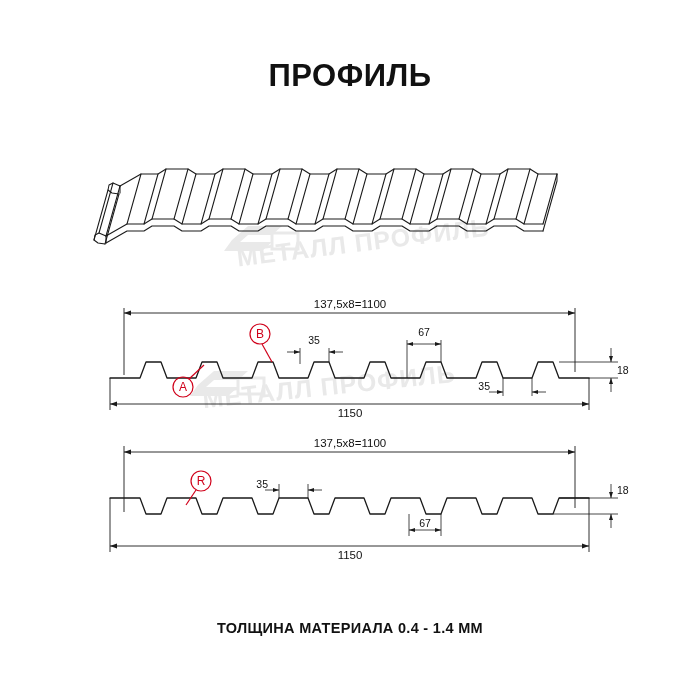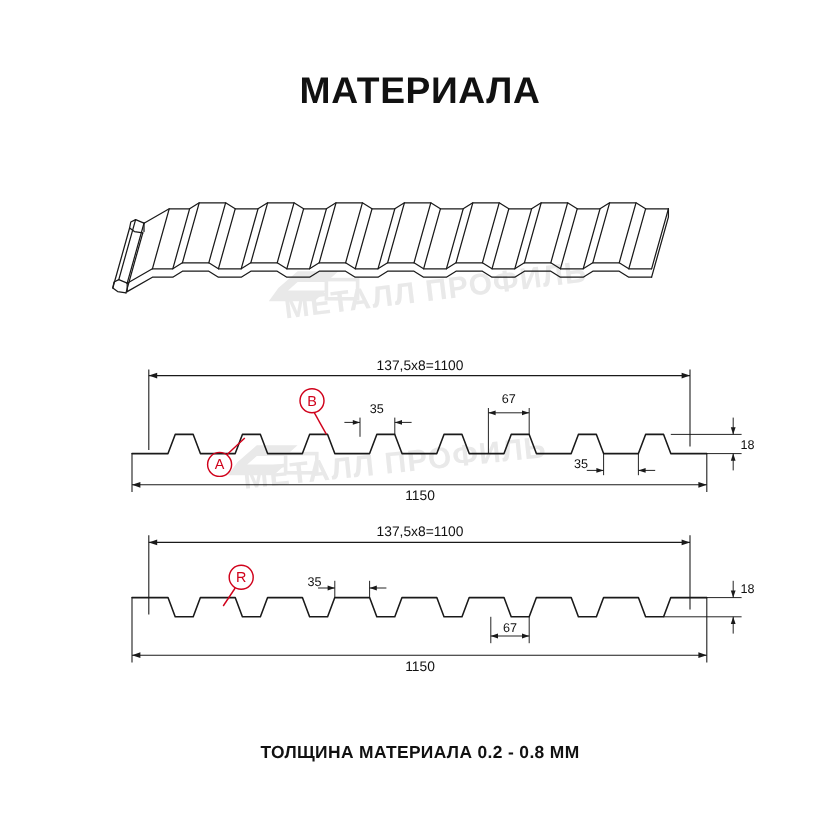--- a/index.html
+++ b/index.html
@@ -97,21 +97,21 @@
     font-size: 12px;
     fill: #d0021b;
     font-weight: normal;
   }
 </style>
 </head>
 <body>
 
 <div class="page">
 
-  <div class="title">МАТЕРИАЛА</div>
+  <div class="title">ПРОФИЛЬ</div>
 
   <div class="wm wm1">МЕТАЛЛ ПРОФИЛЬ</div>
   <div class="wm wm2">МЕТАЛЛ ПРОФИЛЬ</div>
 
   <svg class="art" viewBox="0 0 700 700" xmlns="http://www.w3.org/2000/svg">
 
     <g opacity="1">
       <path d="M232 240 l16 -14 h34 l-10 9 h-24 l-8 7 h32 l-10 9 h-38 z" fill="#e9e9e9"></path>
       <rect x="272" y="233" width="26" height="16" fill="none" stroke="#e9e9e9" stroke-width="3"></rect>
     </g>
@@ -314,15 +314,15 @@
     <text class="dim-text" x="350" y="559" text-anchor="middle">1150</text>
 
     <g>
       <circle cx="201" cy="481" r="10" fill="none" stroke="#d0021b" stroke-width="1.2"></circle>
       <line x1="196" y1="490" x2="186" y2="505" stroke="#d0021b" stroke-width="1.2"></line>
       <text class="callout-text" x="201" y="485" text-anchor="middle">R</text>
     </g>
 
   </svg>
 
-  <div class="footer-note">ТОЛЩИНА МАТЕРИАЛА 0.2 - 0.8 ММ</div>
+  <div class="footer-note">ТОЛЩИНА МАТЕРИАЛА 0.4 - 1.4 ММ</div>
 
 </div>
 
 </body></html>

